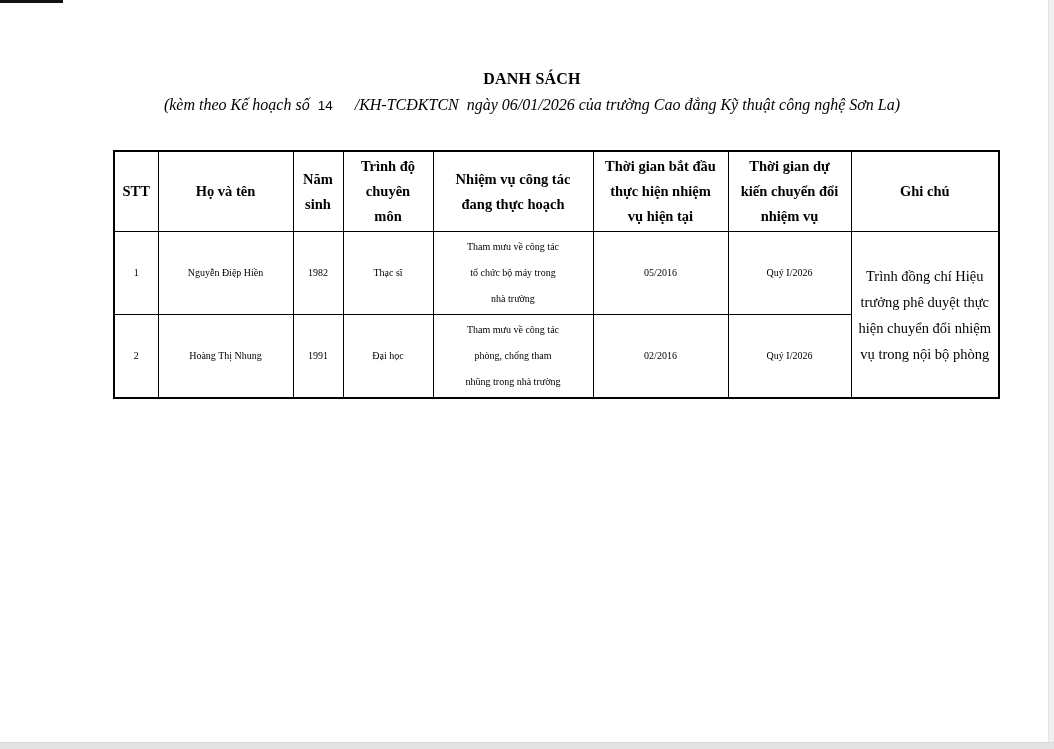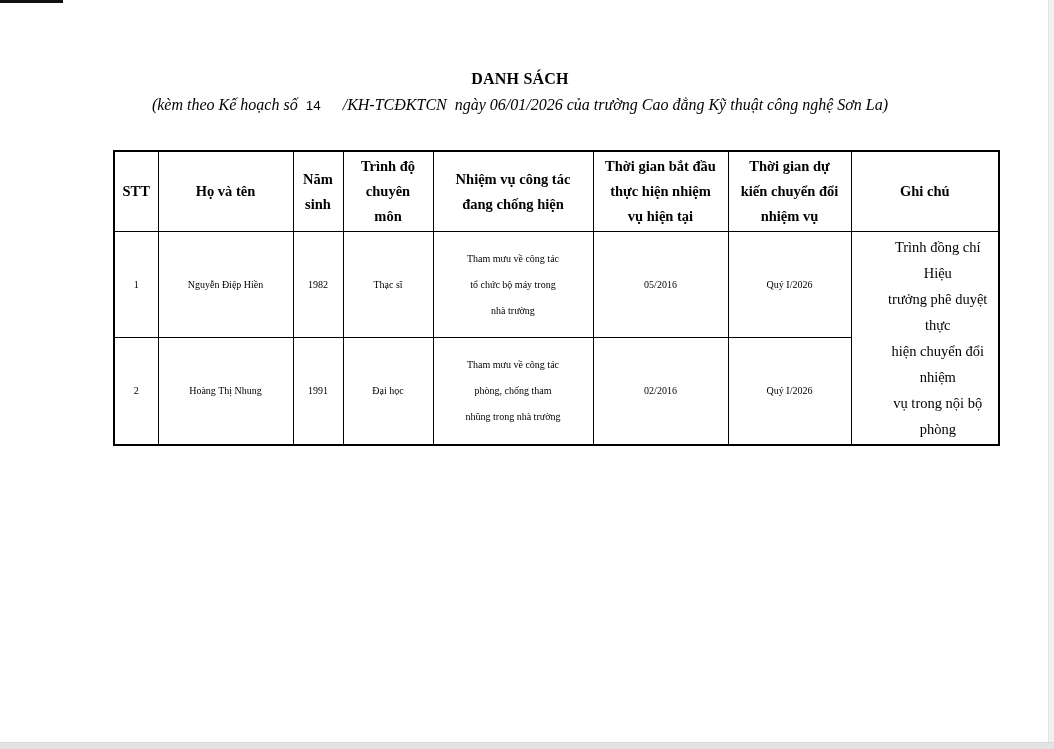--- a/index.html
+++ b/index.html
@@ -14,21 +14,21 @@
   .page { position: absolute; inset: 0; background: #ffffff; }
 
   
   .edge-mark {
     position: absolute; top: 0; left: 0;
     width: 63px; height: 3px; background: #111111;
   }
 
   
   .doc-header {
-    position: absolute; top: 66px; left: 0; width: 1040px;
+    position: absolute; top: 66px; left: 12px; width: 1040px;
     text-align: center;
   }
   .title-line {
     font-weight: bold; font-size: 16px; line-height: 25px;
     letter-spacing: 0.2px;
   }
   .subtitle {
     font-style: italic; font-size: 16px; line-height: 26px;
     white-space: pre; margin-top: 1px;
   }
@@ -55,21 +55,21 @@
     padding: 2px 2px;
     overflow: hidden;
   }
   th {
     font-size: 14.5px; font-weight: bold; line-height: 25px;
     height: 80px;
   }
   td { font-size: 10px; line-height: 26px; }
   tr.row-1 td { height: 80px; }
   tr.row-2 td { height: 83px; }
-  td.note-cell { font-size: 14.5px; line-height: 26px; padding-left: 28px; }
+  td.note-cell { font-size: 14.5px; line-height: 26px; }
 
   
   .scrollbar-h {
     position: absolute; left: 0; bottom: 0;
     width: 100%; height: 7px;
     background: #e3e3e3; border-top: 1px solid #d9d9d9;
   }
   .scrollbar-v {
     position: absolute; right: 0; top: 0;
     width: 6px; height: 100%;
@@ -103,21 +103,21 @@
       <thead>
         <tr>
           <th>STT</th>
           <th>Họ và tên</th>
           <th>Năm
 sinh</th>
           <th>Trình độ
 chuyên
 môn</th>
           <th>Nhiệm vụ công tác
-đang chống hiện</th>
+đang thực hoạch</th>
           <th>Thời gian bắt đầu
 thực hiện nhiệm
 vụ hiện tại</th>
           <th>Thời gian dự
 kiến chuyển đổi
 nhiệm vụ</th>
           <th>Ghi chú</th>
         </tr>
       </thead>
       <tbody>

